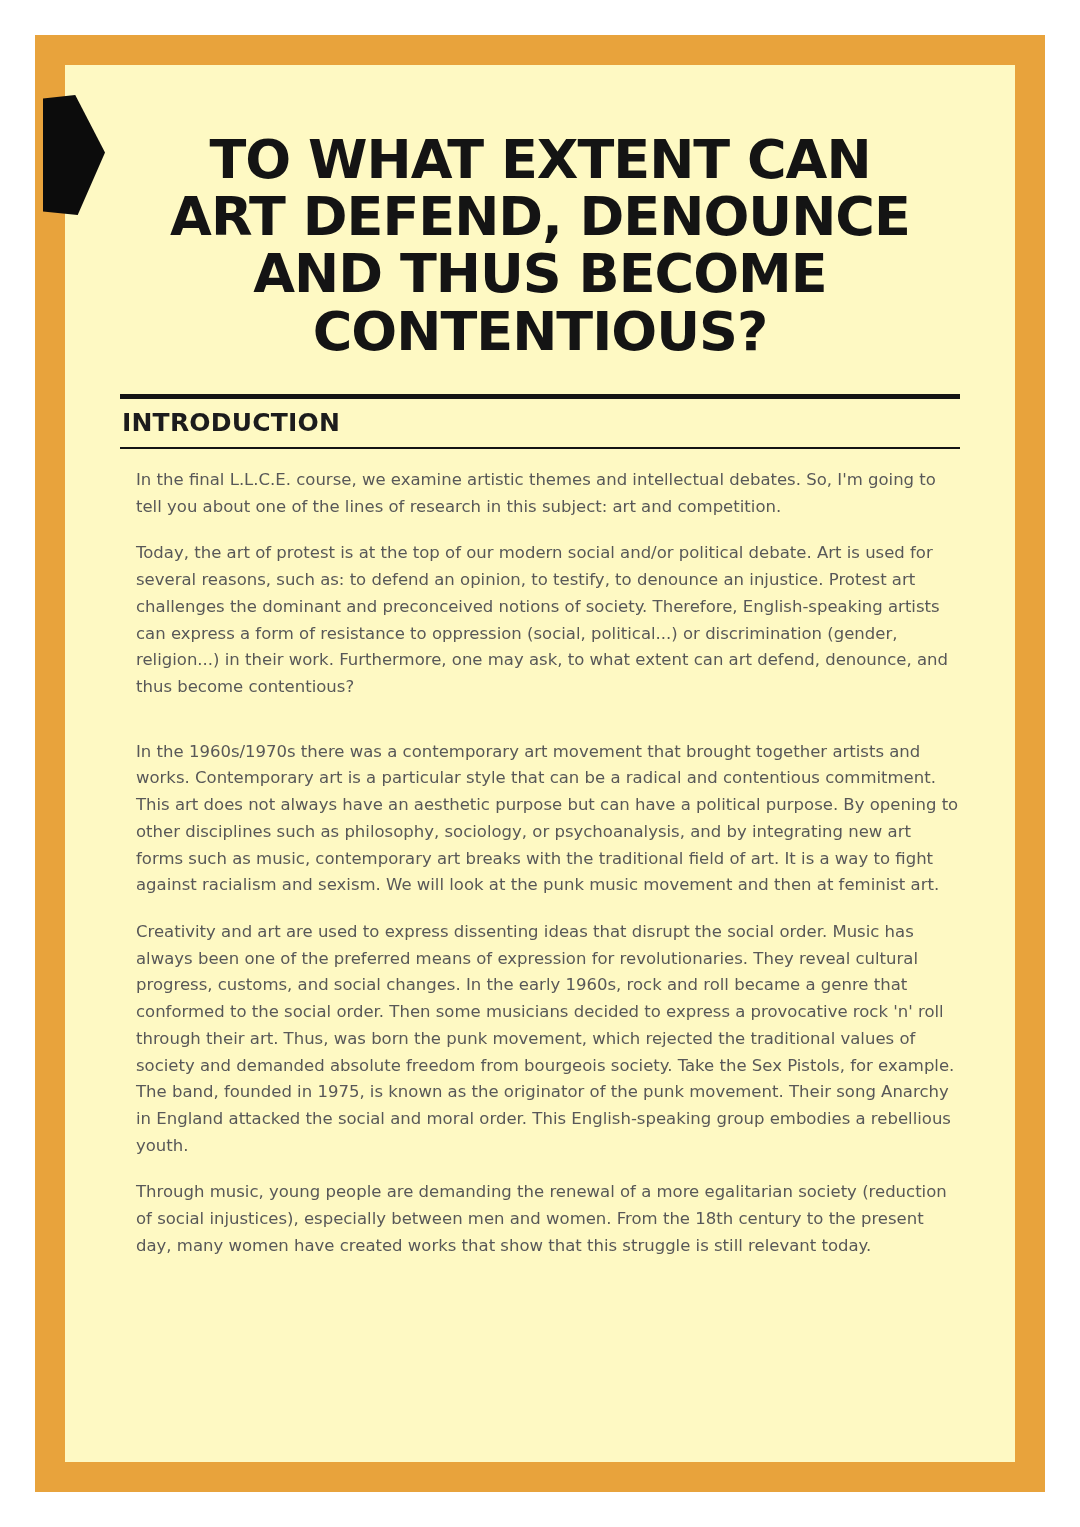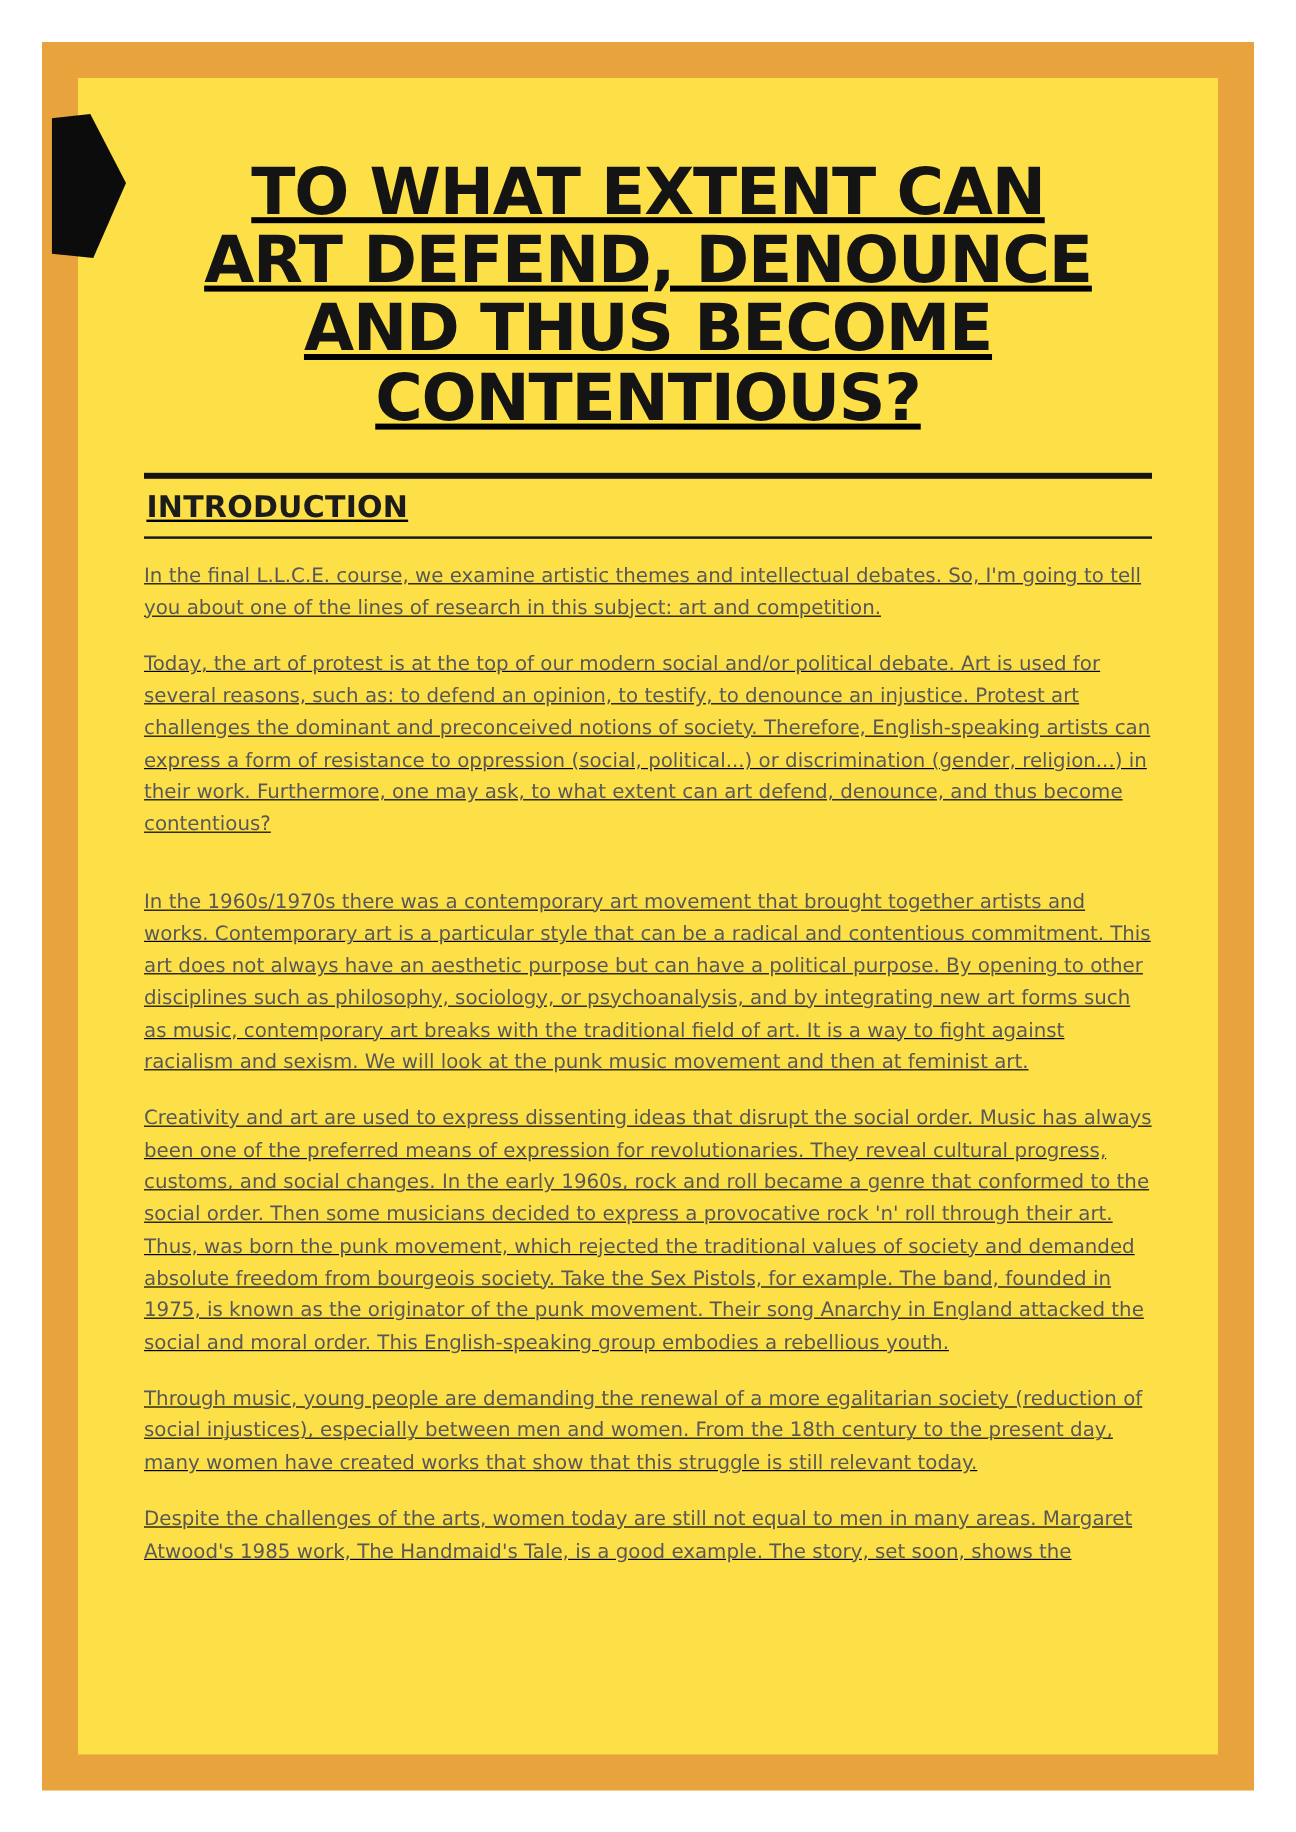--- a/index.html
+++ b/index.html
@@ -14,23 +14,22 @@
     box-sizing: border-box;
     padding: 35px;
     background: #ffffff;
     overflow: hidden;
   }
   .frame {
     width: 100%;
     height: 100%;
     box-sizing: border-box;
     border: 30px solid var(--accent, #E8A33C);
-    background: #fde047;
+    background: #fef9c3;
     position: relative;
-    text-decoration: underline;
   }
   .bookmark {
     position: absolute;
     left: -22px;
     top: 30px;
     width: 62px;
     height: 120px;
     background: #0c0c0c;
     clip-path: polygon(0 3%, 52% 0, 100% 48%, 56% 100%, 0 97%);
     display: block;
@@ -57,21 +56,21 @@
     border-top: 5px solid #141414;
     border-bottom: 2px solid #141414;
     font-size: 25px;
     font-weight: 700;
     color: #1c1c1c;
     letter-spacing: 0.2px;
   }
   section.doc-section { margin-top: 0; }
   section.doc-section + section.doc-section { margin-top: 38px; }
   p.body-par {
-    margin: 0 0 20px 0;
+    margin: 0 0 20px 16px;
     font-size: 16.5px;
     line-height: 1.62;
     color: #585858;
   }
   p.body-par:last-child { margin-bottom: 0; }
 </style>
 </head>
 <body>
 
 <div class="page">
@@ -84,18 +83,17 @@
       <section class="doc-section">
         <h2 class="sec-heading">INTRODUCTION</h2>
         <p class="body-par">In the final L.L.C.E. course, we examine artistic themes and intellectual debates. So, I'm going to tell you about one of the lines of research in this subject: art and competition.</p>
         <p class="body-par">Today, the art of protest is at the top of our modern social and/or political debate. Art is used for several reasons, such as: to defend an opinion, to testify, to denounce an injustice. Protest art challenges the dominant and preconceived notions of society. Therefore, English-speaking artists can express a form of resistance to oppression (social, political...) or discrimination (gender, religion...) in their work. Furthermore, one may ask, to what extent can art defend, denounce, and thus become contentious?</p>
       </section>
 
       <section class="doc-section">
         <p class="body-par">In the 1960s/1970s there was a contemporary art movement that brought together artists and works. Contemporary art is a particular style that can be a radical and contentious commitment. This art does not always have an aesthetic purpose but can have a political purpose. By opening to other disciplines such as philosophy, sociology, or psychoanalysis, and by integrating new art forms such as music, contemporary art breaks with the traditional field of art. It is a way to fight against racialism and sexism. We will look at the punk music movement and then at feminist art.</p>
         <p class="body-par">Creativity and art are used to express dissenting ideas that disrupt the social order. Music has always been one of the preferred means of expression for revolutionaries. They reveal cultural progress, customs, and social changes. In the early 1960s, rock and roll became a genre that conformed to the social order. Then some musicians decided to express a provocative rock 'n' roll through their art. Thus, was born the punk movement, which rejected the traditional values of society and demanded absolute freedom from bourgeois society. Take the Sex Pistols, for example. The band, founded in 1975, is known as the originator of the punk movement. Their song Anarchy in England attacked the social and moral order. This English-speaking group embodies a rebellious youth.</p>
         <p class="body-par">Through music, young people are demanding the renewal of a more egalitarian society (reduction of social injustices), especially between men and women. From the 18th century to the present day, many women have created works that show that this struggle is still relevant today.</p>
-        <p class="body-par">Despite the challenges of the arts, women today are still not equal to men in many areas. Margaret Atwood's 1985 work, The Handmaid's Tale, is a good example. The story, set soon, shows the</p>
       </section>
 
     </div>
   </div>
 </div>
 
 </body></html>

